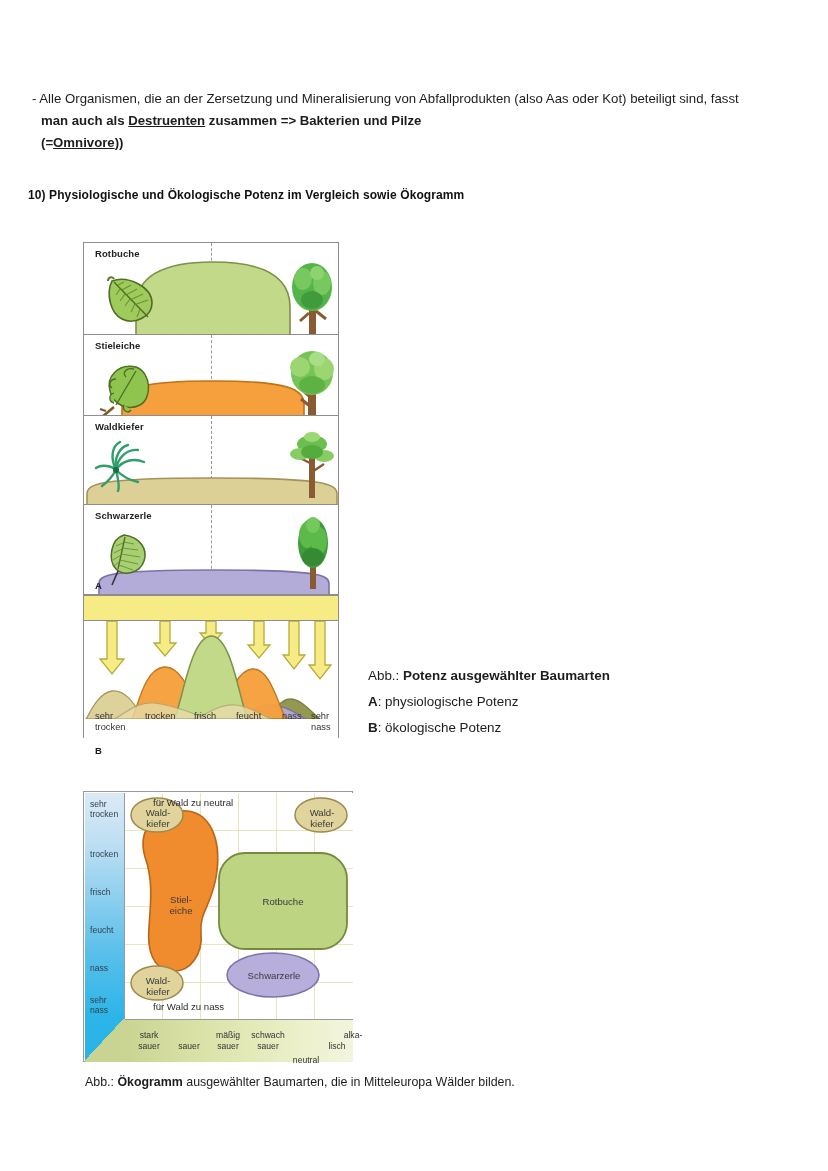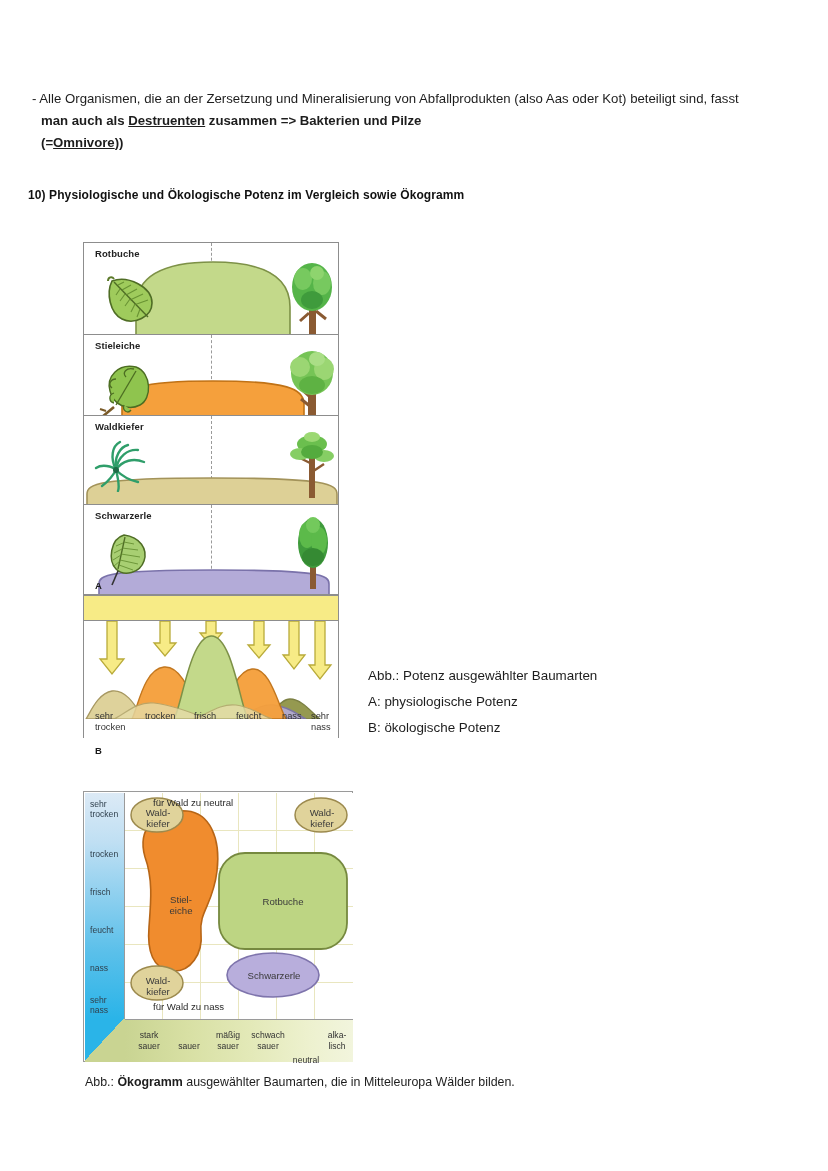--- a/index.html
+++ b/index.html
@@ -126,21 +126,21 @@
 
   
   .cap1 {
     position: absolute;
     left: 368px;
     top: 663px;
     font-size: 13.4px;
     line-height: 26px;
     color: #1d1d1d;
   }
-  .cap1 b { font-weight: normal; }
+  .cap1 b { font-weight: bold; }
 
   
   .fig2 {
     position: absolute;
     left: 83px;
     top: 791px;
     width: 270px;
     height: 271px;
     border: 1px solid #9a9a9a;
     background: #fff;
@@ -456,20 +456,20 @@
 
   <div class="og-xaxis">
     <span style="left:4px; width:40px;">stark</span>
     <span style="left:4px; top:21px; width:40px;">sauer</span>
     <span style="left:44px; top:21px; width:40px;">sauer</span>
     <span style="left:84px; width:38px;">mäßig</span>
     <span style="left:84px; top:21px; width:38px;">sauer</span>
     <span style="left:120px; width:46px;">schwach</span>
     <span style="left:120px; top:21px; width:46px;">sauer</span>
     <span style="left:160px; top:35px; width:42px;text-align:center;">neutral</span>
-    <span style="left:196px; width:32px;">alka-</span>
+    <span style="left:212px; width:32px;">alka-</span>
     <span style="left:196px; top:21px; width:32px;">lisch</span>
   </div>
 </div>
 
 <div class="cap2">
   <span>Abb.: </span><b>Ökogramm</b><span> ausgewählter Baumarten, die in Mitteleuropa Wälder bilden.</span>
 </div>
 
 </body></html>

